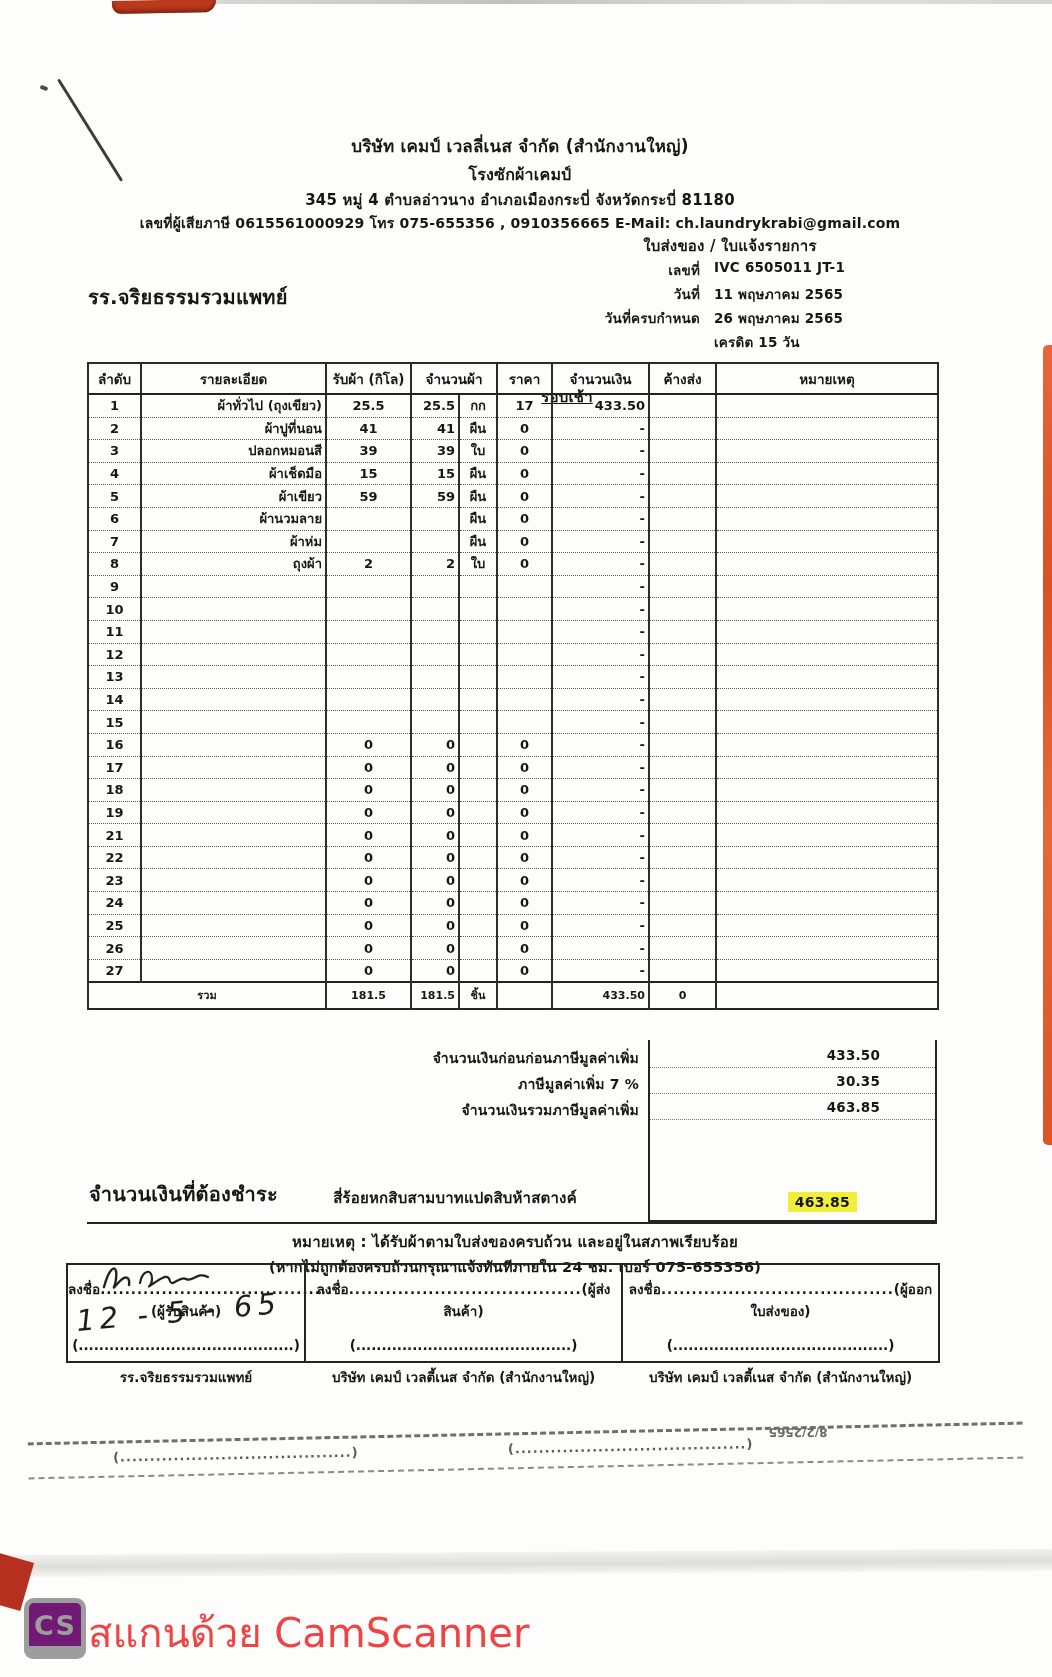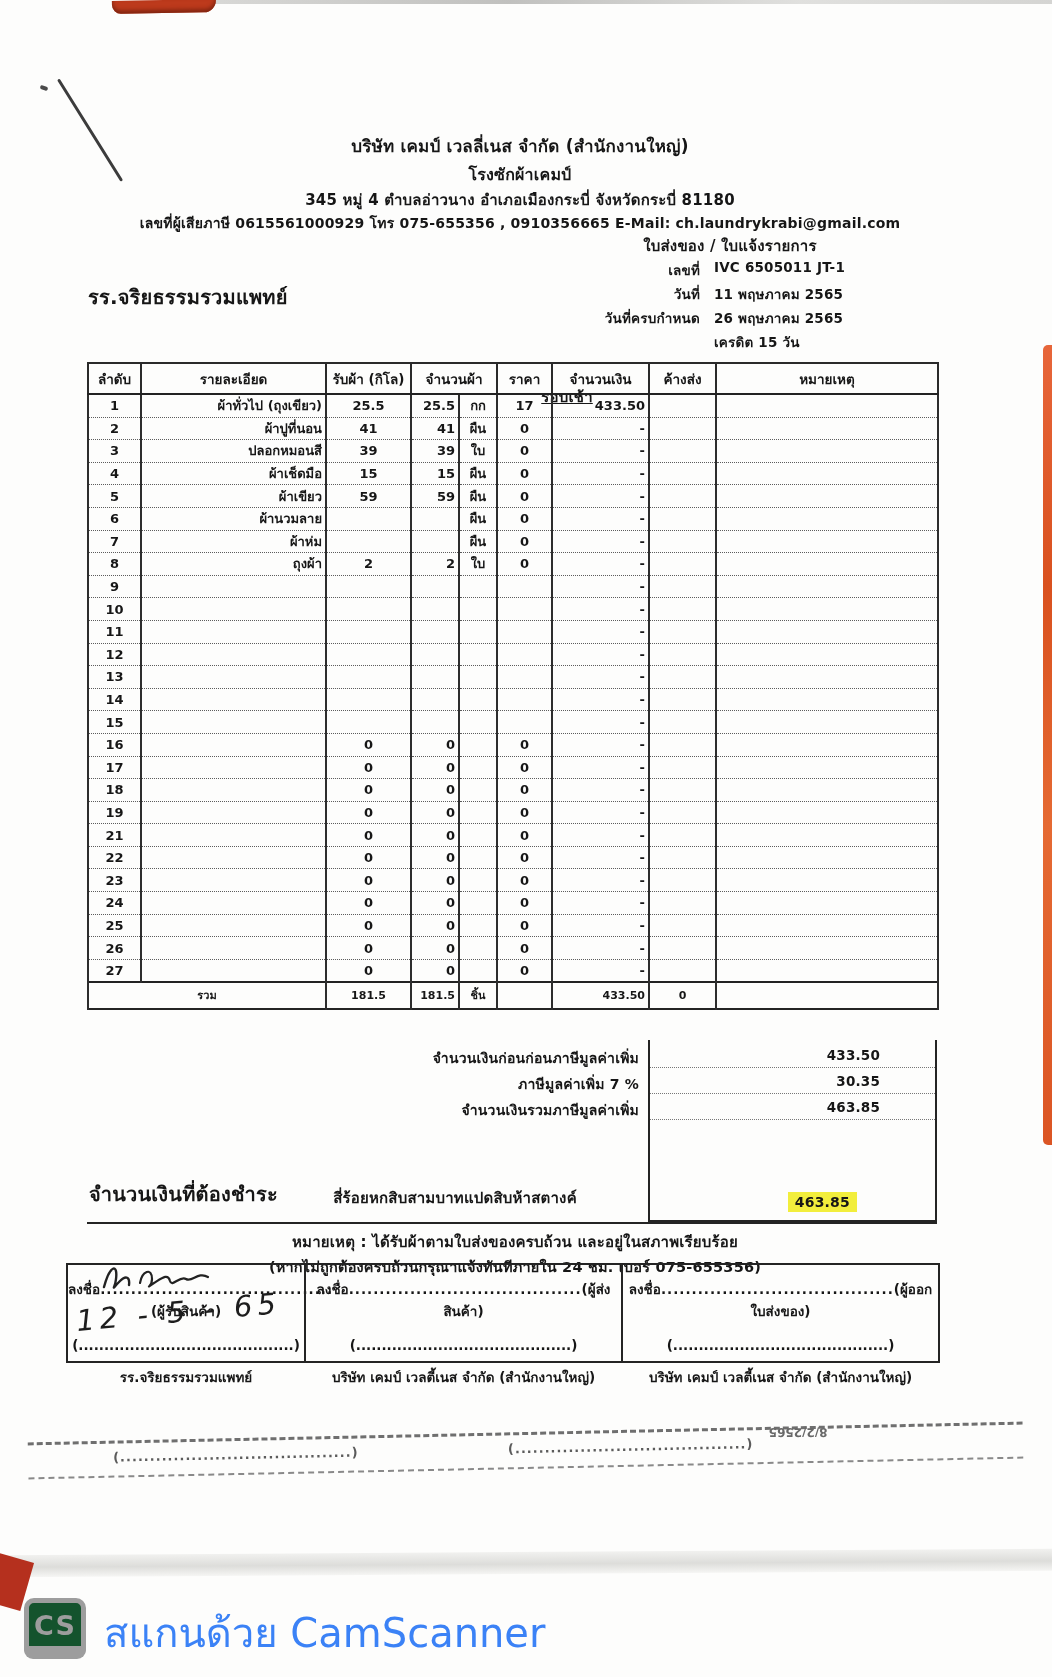--- a/index.html
+++ b/index.html
@@ -74,24 +74,24 @@
   .paren-line{margin-top:15px;}
   .org-line{margin-top:13px;font-size:13.5px;}
   .hand-sig{position:absolute;left:28px;top:-8px;}
   .hand-date{position:absolute;left:8px;top:30px;font-size:29px;font-weight:400;font-style:italic;letter-spacing:5px;color:#1d1d1d;transform:rotate(-5deg);white-space:nowrap;}
   
   .page-edge{left:28px;top:1432px;width:995px;height:32px;transform:rotate(-1.2deg);border-top:3px dashed #4c4c4c;border-bottom:2px dashed #6d6d6d;opacity:.8;}
   .edge-paren{position:absolute;top:6px;font-size:13px;font-weight:700;color:#333;letter-spacing:1px;}
   .ep1{left:85px;}.ep2{left:480px;}
   .edge-date{position:absolute;right:195px;top:-4px;font-size:12px;font-weight:700;color:#444;transform:rotate(181deg);}
   
-  .cs-badge{left:24px;top:1598px;width:52px;height:50px;border:5px solid #9d9d9d;border-radius:10px;background:#14532d;text-align:center;}
+  .cs-badge{left:24px;top:1598px;width:52px;height:50px;border:5px solid #9d9d9d;border-radius:10px;background:#701a75;text-align:center;}
   .cs-badge::after{content:"";position:absolute;left:-5px;right:-5px;bottom:-6px;height:13px;background:#9d9d9d;border-radius:2px 2px 9px 9px;}
   .cs-letters{font-size:27px;font-weight:700;color:#9d9d9d;line-height:46px;letter-spacing:1px;}
-  .cs-text{left:104px;top:1601px;font-size:40px;color:#3b82f6;font-weight:400;white-space:nowrap;}
+  .cs-text{left:88px;top:1601px;font-size:40px;color:#ef4444;font-weight:400;white-space:nowrap;}
 </style>
 </head>
 <body>
 
 <div class="abs top-edge-shadow"></div>
 <div class="abs blob-top"></div>
 <div class="abs pen-stroke"></div>
 <div class="abs pen-dot"></div>
 <div class="abs right-strip"></div>
 

